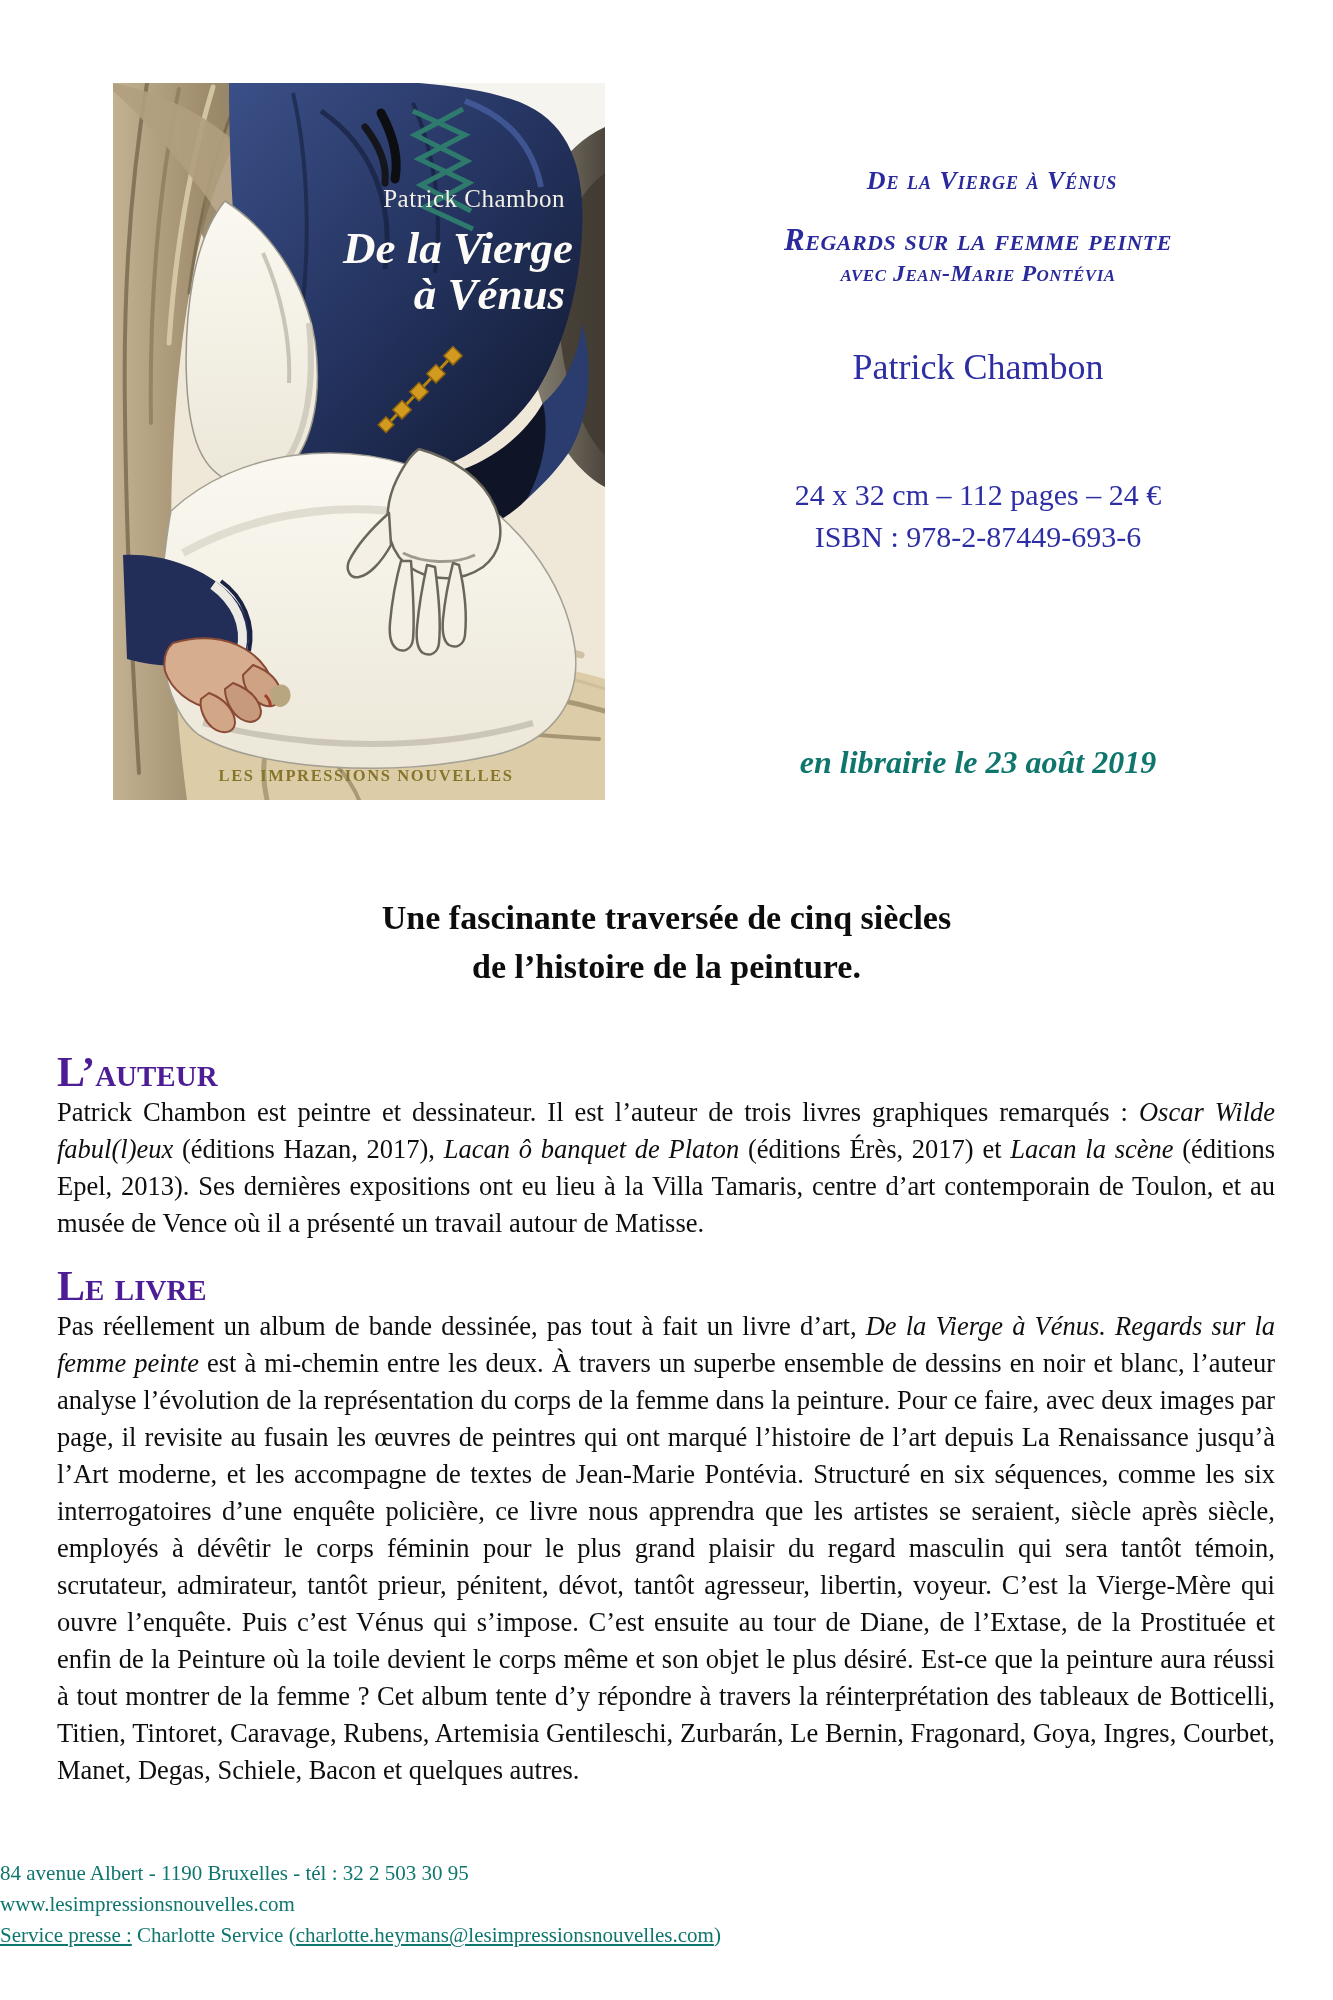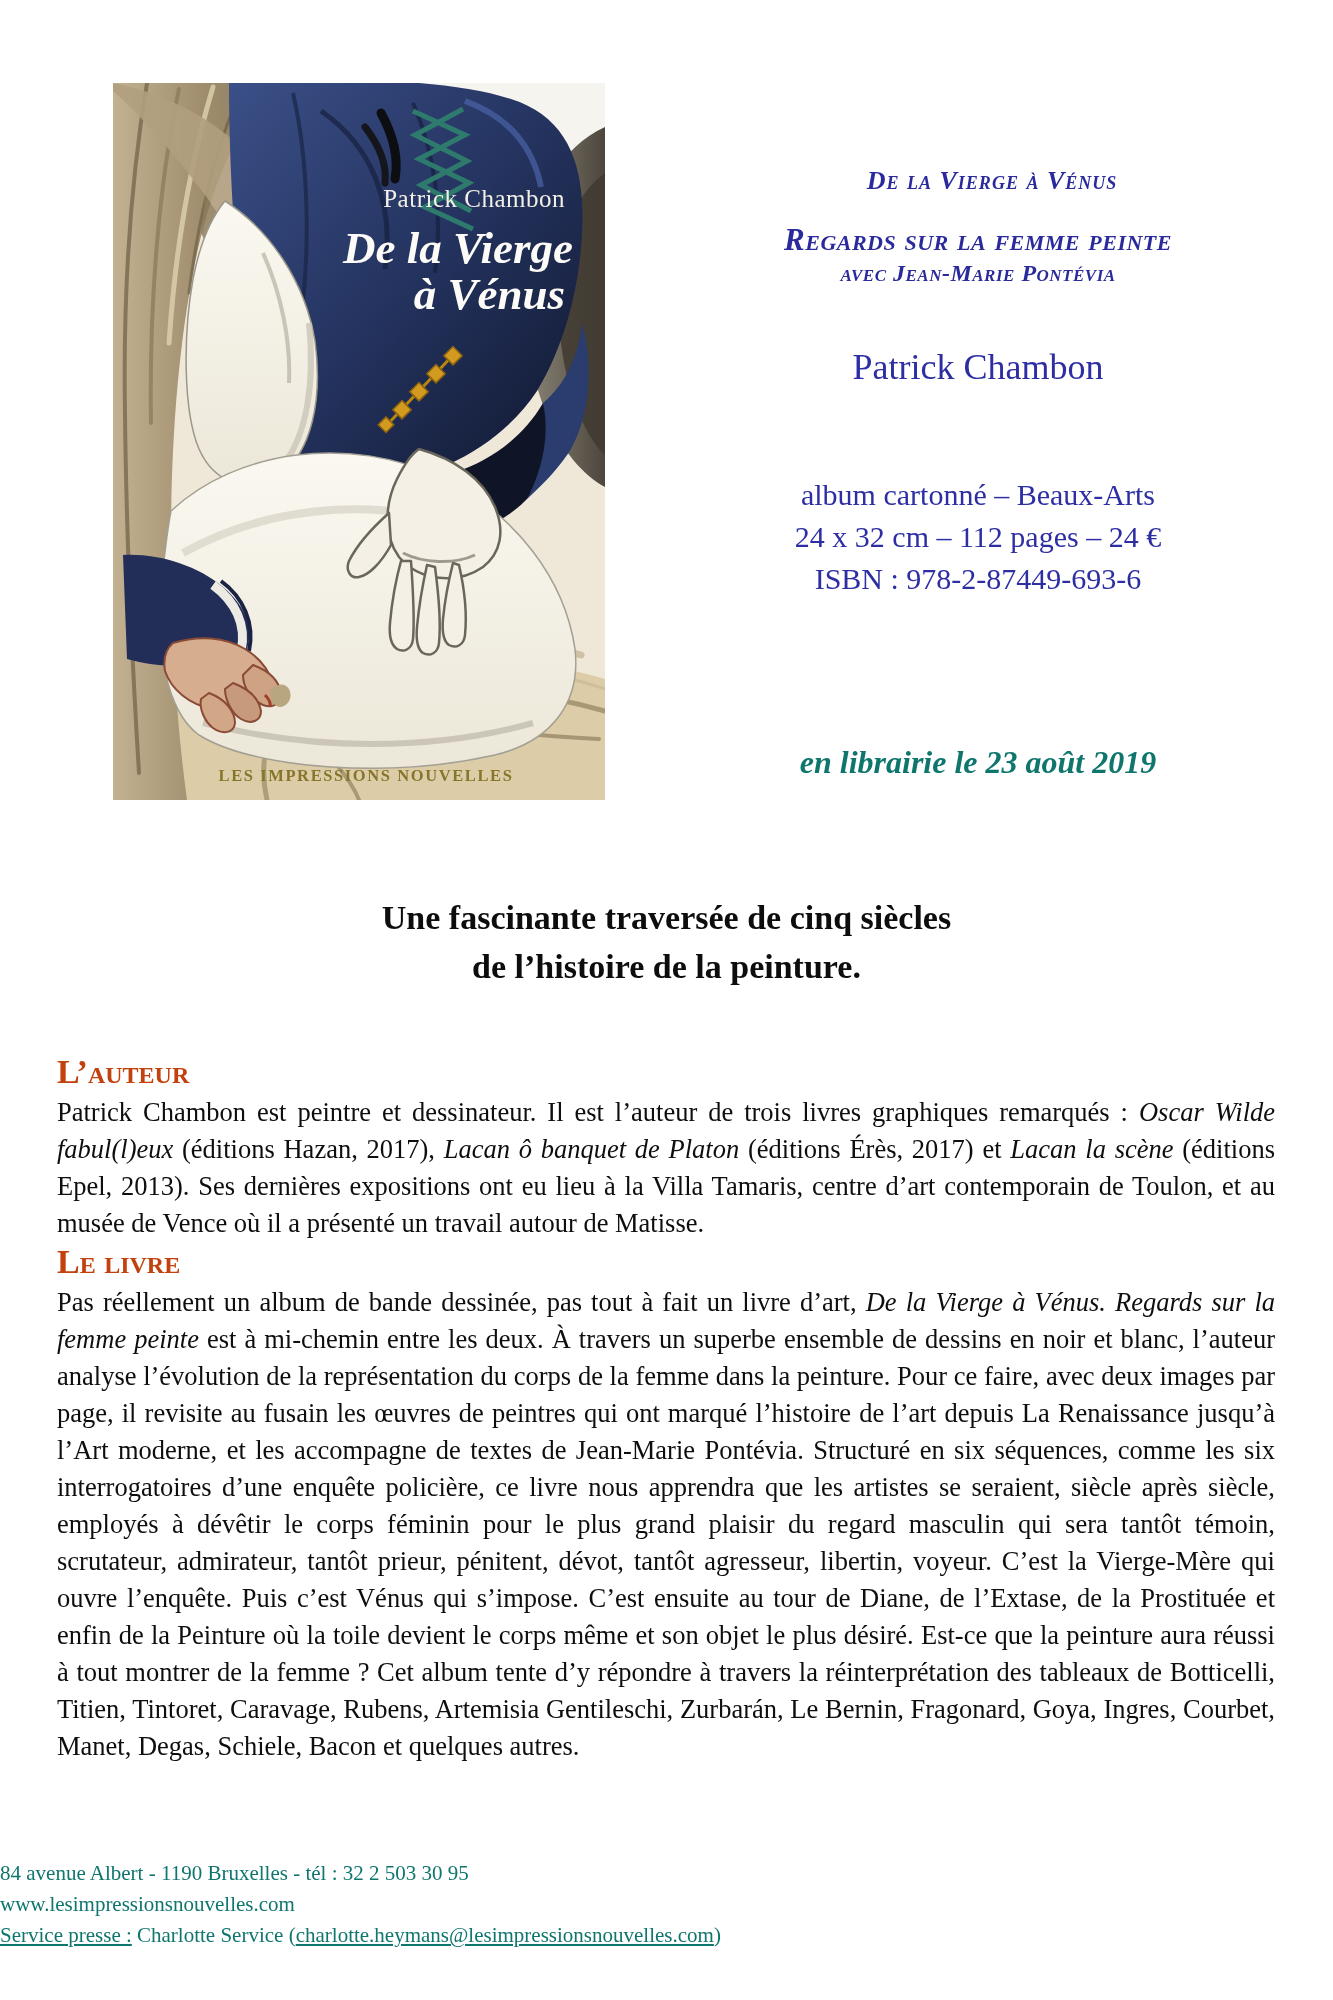--- a/index.html
+++ b/index.html
@@ -54,23 +54,23 @@
   .headline {
     left: 0; top: 893px; width: 100%;
     text-align: center; font-size: 34px; font-weight: bold;
     line-height: 49px; color: #0d0d0d;
   }
 
   
   .sections { left: 57px; top: 1052px; width: 1218px; }
   .sec-heading {
     font-variant: small-caps; font-weight: bold;
-    font-size: 34px; color: #c2410c; line-height: 40px;
-  }
-  .sec-heading.second { }
+    font-size: 42px; color: #4c1d95; line-height: 40px;
+  }
+  .sec-heading.second { margin-top: 24px; }
   .sec-para {
     font-size: 26.5px; line-height: 37px;
     text-align: justify; color: #0e0e0e; margin-top: 2px;
   }
   .it { font-style: italic; }
 
   
   .footer {
     left: 0; top: 1858px; width: 100%;
     text-align: left; font-size: 21px; line-height: 31px; color: #0f766e;
@@ -191,21 +191,20 @@
     <text x="253" y="698" text-anchor="middle" font-family="Liberation Serif, serif" font-size="16.5" font-weight="bold" fill="#86752b" letter-spacing="1.6">LES IMPRESSIONS NOUVELLES</text>
   </svg>
 </div>
 
 <div class="abs right-col">
   <div class="rc-title">De la Vierge à Vénus</div>
   <div class="rc-sub">Regards sur la femme peinte</div>
   <div class="rc-with">avec Jean-Marie Pontévia</div>
   <div class="rc-author">Patrick Chambon</div>
   <div class="rc-specs">
-    <div>album cartonné – Beaux-Arts</div>
     <div>24 x 32 cm – 112 pages – 24 €</div>
     <div>ISBN : 978-2-87449-693-6</div>
   </div>
   <div class="rc-release">en librairie le 23 août 2019</div>
 </div>
 
 <div class="abs headline">
   <div>Une fascinante traversée de cinq siècles</div>
   <div>de l’histoire de la peinture.</div>
 </div>

